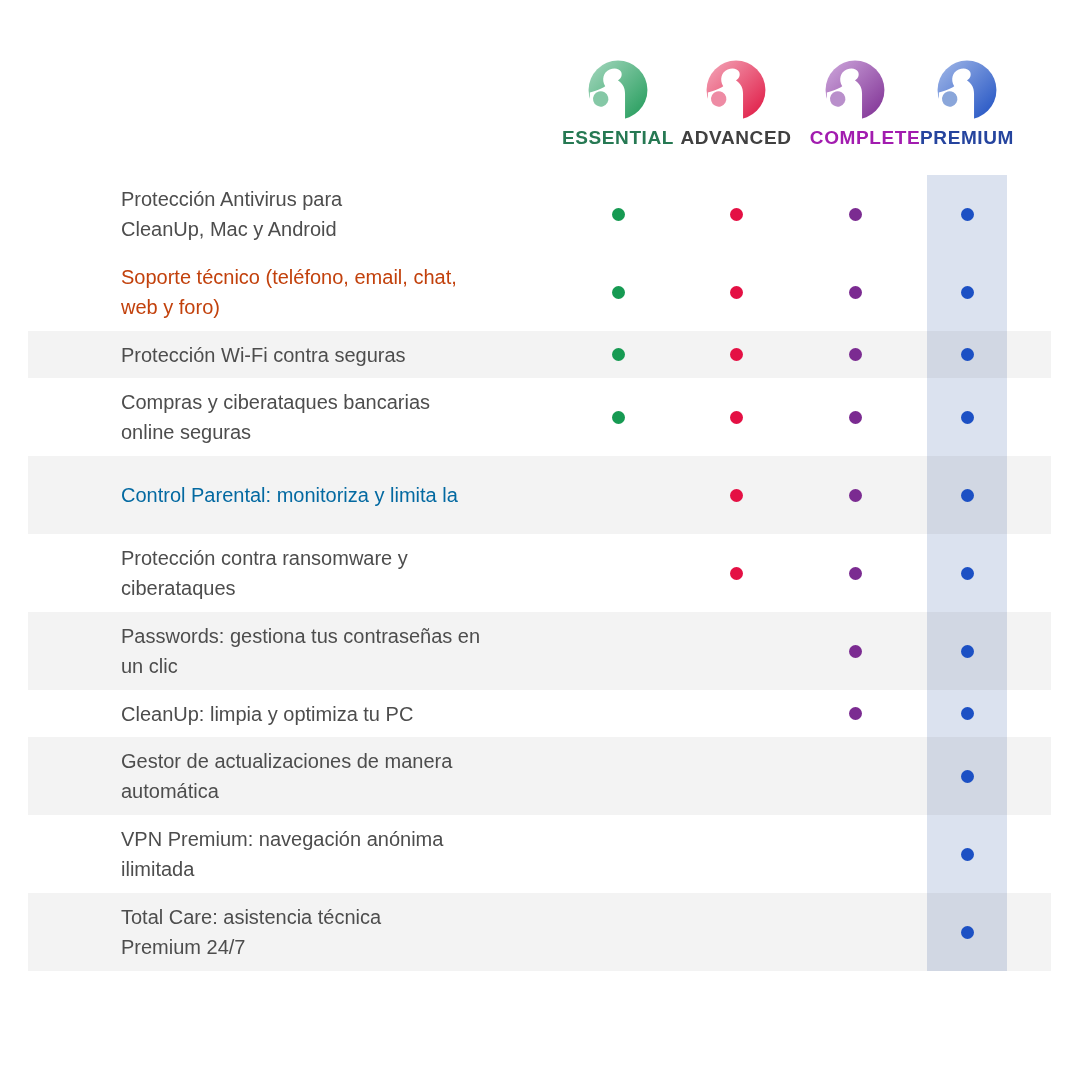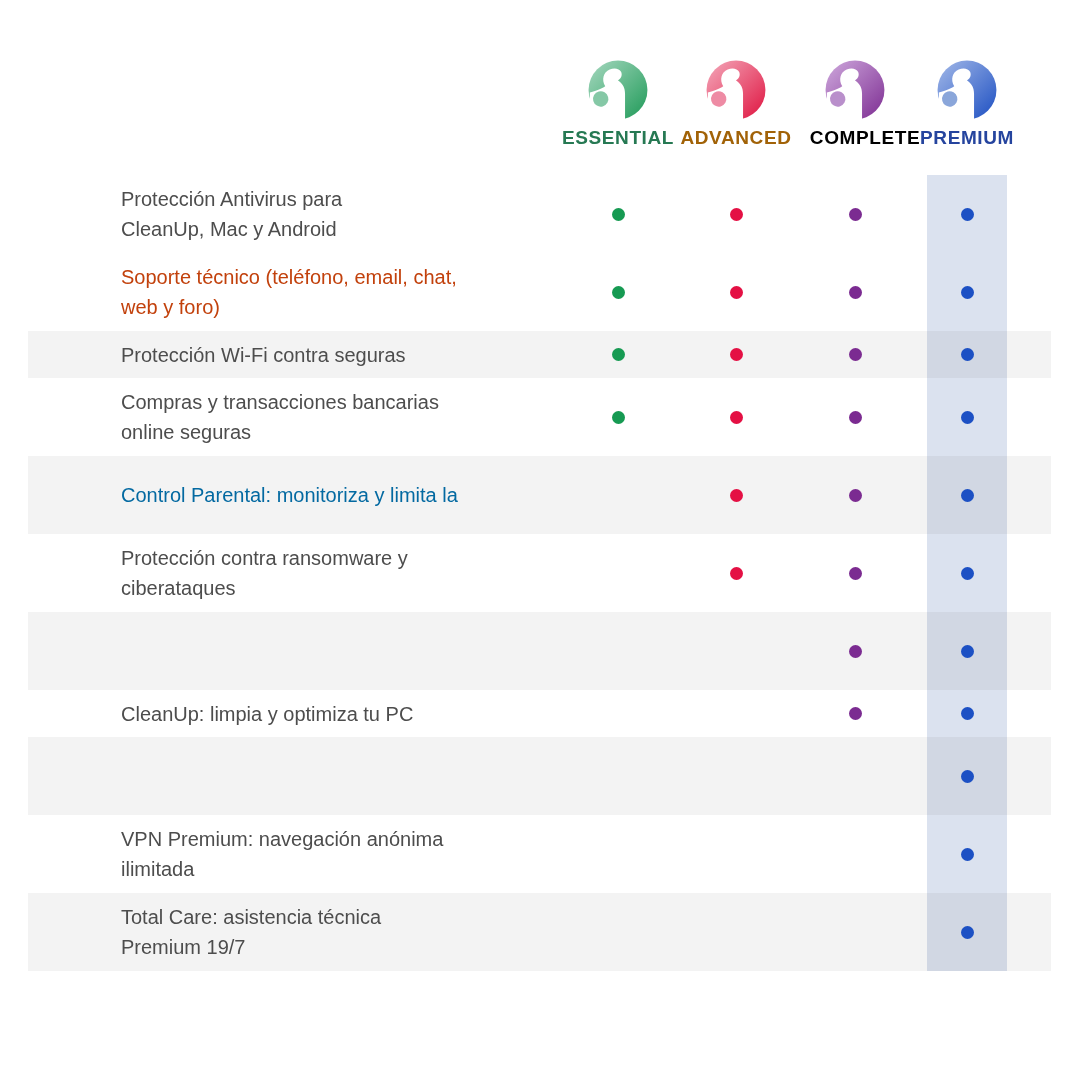--- a/index.html
+++ b/index.html
@@ -54,35 +54,35 @@
       <defs>
         <linearGradient class="grad" x1="0" y1="0" x2="1" y2="1" id="logo-grad-1">
           <stop class="s0" offset="0" stop-color="#f4a9bb"></stop>
           <stop class="s1" offset="1" stop-color="#df1440"></stop>
         </linearGradient>
       </defs>
       <circle class="body-circle" cx="50" cy="50" r="46" fill="url(#logo-grad-1)"></circle>
       <path class="head-cut" fill="#ffffff" d="M6,100 L6,54 C18,50 24,48 30,44 C24,34 27,22 37,18 C44,15 52,16 55,22 C57,27 55,32 50,35 C58,40 61,47 61,56 L61,100 Z"></path>
       <ellipse class="paw-drop" cx="23" cy="64" rx="12" ry="12" transform="rotate(-15 23 64)" fill="#ee8ba4"></ellipse>
     </svg>
-    <div class="plan-label" style="color: #a16207;">ADVANCED</div>
+    <div class="plan-label" style="color: #404040;">ADVANCED</div>
   </div>
       <div class="plan" style="grid-column: 4;">
     <svg class="logo" viewBox="0 0 100 100" aria-hidden="true">
       <defs>
         <linearGradient class="grad" x1="0" y1="0" x2="1" y2="1" id="logo-grad-2">
           <stop class="s0" offset="0" stop-color="#cfa9dd"></stop>
           <stop class="s1" offset="1" stop-color="#7d2d92"></stop>
         </linearGradient>
       </defs>
       <circle class="body-circle" cx="50" cy="50" r="46" fill="url(#logo-grad-2)"></circle>
       <path class="head-cut" fill="#ffffff" d="M6,100 L6,54 C18,50 24,48 30,44 C24,34 27,22 37,18 C44,15 52,16 55,22 C57,27 55,32 50,35 C58,40 61,47 61,56 L61,100 Z"></path>
       <ellipse class="paw-drop" cx="23" cy="64" rx="12" ry="12" transform="rotate(-15 23 64)" fill="#b98fcb"></ellipse>
     </svg>
-    <div class="plan-label" style="color: #000000; margin-left: 20px;">COMPLETE</div>
+    <div class="plan-label" style="color: #a21caf; margin-left: 20px;">COMPLETE</div>
   </div>
       <div class="plan" style="grid-column: 6;">
     <svg class="logo" viewBox="0 0 100 100" aria-hidden="true">
       <defs>
         <linearGradient class="grad" x1="0" y1="0" x2="1" y2="1" id="logo-grad-3">
           <stop class="s0" offset="0" stop-color="#a3b9e8"></stop>
           <stop class="s1" offset="1" stop-color="#1d4fc2"></stop>
         </linearGradient>
       </defs>
       <circle class="body-circle" cx="50" cy="50" r="46" fill="url(#logo-grad-3)"></circle>
@@ -144,21 +144,21 @@
         </div>
         <div class="dotcell" style="grid-column: 4;">
           <span class="dot" style="background: rgb(123, 43, 145);"></span>
         </div>
         <div class="dotcell" style="grid-column: 6;">
           <span class="dot" style="background: rgb(28, 80, 196);"></span>
         </div>
       </div>
       <div class="row two">
     <div class="feat" style="color: rgb(77, 77, 77);">
-          <div class="line">Compras y transacciones bancarias</div>
+          <div class="line">Compras y ciberataques bancarias</div>
           <div class="line">online seguras</div>
         </div>
   <div class="dotcell" style="grid-column: 2;">
           <span class="dot" style="background: rgb(22, 154, 82);"></span>
         </div>
         <div class="dotcell" style="grid-column: 3;">
           <span class="dot" style="background: rgb(228, 16, 68);"></span>
         </div>
         <div class="dotcell" style="grid-column: 4;">
           <span class="dot" style="background: rgb(123, 43, 145);"></span>
@@ -190,56 +190,64 @@
           <span class="dot" style="background: rgb(228, 16, 68);"></span>
         </div>
         <div class="dotcell" style="grid-column: 4;">
           <span class="dot" style="background: rgb(123, 43, 145);"></span>
         </div>
         <div class="dotcell" style="grid-column: 6;">
           <span class="dot" style="background: rgb(28, 80, 196);"></span>
         </div>
       </div>
       <div class="row two striped">
+    <div class="feat" style="color: rgb(77, 77, 77);">
+          <div class="line">Passwords: gestiona tus contraseñas en</div>
+          <div class="line">un clic</div>
+        </div>
   <div class="dotcell" style="grid-column: 4;">
           <span class="dot" style="background: rgb(123, 43, 145);"></span>
         </div>
         <div class="dotcell" style="grid-column: 6;">
           <span class="dot" style="background: rgb(28, 80, 196);"></span>
         </div>
       </div>
       <div class="row one">
     <div class="feat" style="color: rgb(77, 77, 77);">
           <div class="line">CleanUp: limpia y optimiza tu PC</div>
         </div>
   <div class="dotcell" style="grid-column: 4;">
           <span class="dot" style="background: rgb(123, 43, 145);"></span>
         </div>
         <div class="dotcell" style="grid-column: 6;">
           <span class="dot" style="background: rgb(28, 80, 196);"></span>
         </div>
       </div>
       <div class="row two striped">
+    <div class="feat" style="color: rgb(77, 77, 77);">
+          <div class="line">Gestor de actualizaciones de manera</div>
+          <div class="line">automática</div>
+        </div>
   <div class="dotcell" style="grid-column: 6;">
           <span class="dot" style="background: rgb(28, 80, 196);"></span>
         </div>
       </div>
       <div class="row two">
     <div class="feat" style="color: rgb(77, 77, 77);">
           <div class="line">VPN Premium: navegación anónima</div>
           <div class="line">ilimitada</div>
         </div>
   <div class="dotcell" style="grid-column: 6;">
           <span class="dot" style="background: rgb(28, 80, 196);"></span>
         </div>
       </div>
       <div class="row two striped">
     <div class="feat" style="color: rgb(77, 77, 77);">
           <div class="line">Total Care: asistencia técnica</div>
-          <div class="line">Premium 19/7</div>
+          <div class="line">Premium 24/7</div>
         </div>
   <div class="dotcell" style="grid-column: 6;">
           <span class="dot" style="background: rgb(28, 80, 196);"></span>
         </div>
       </div>
     </div>
 
 </div>
 
 </body></html>

